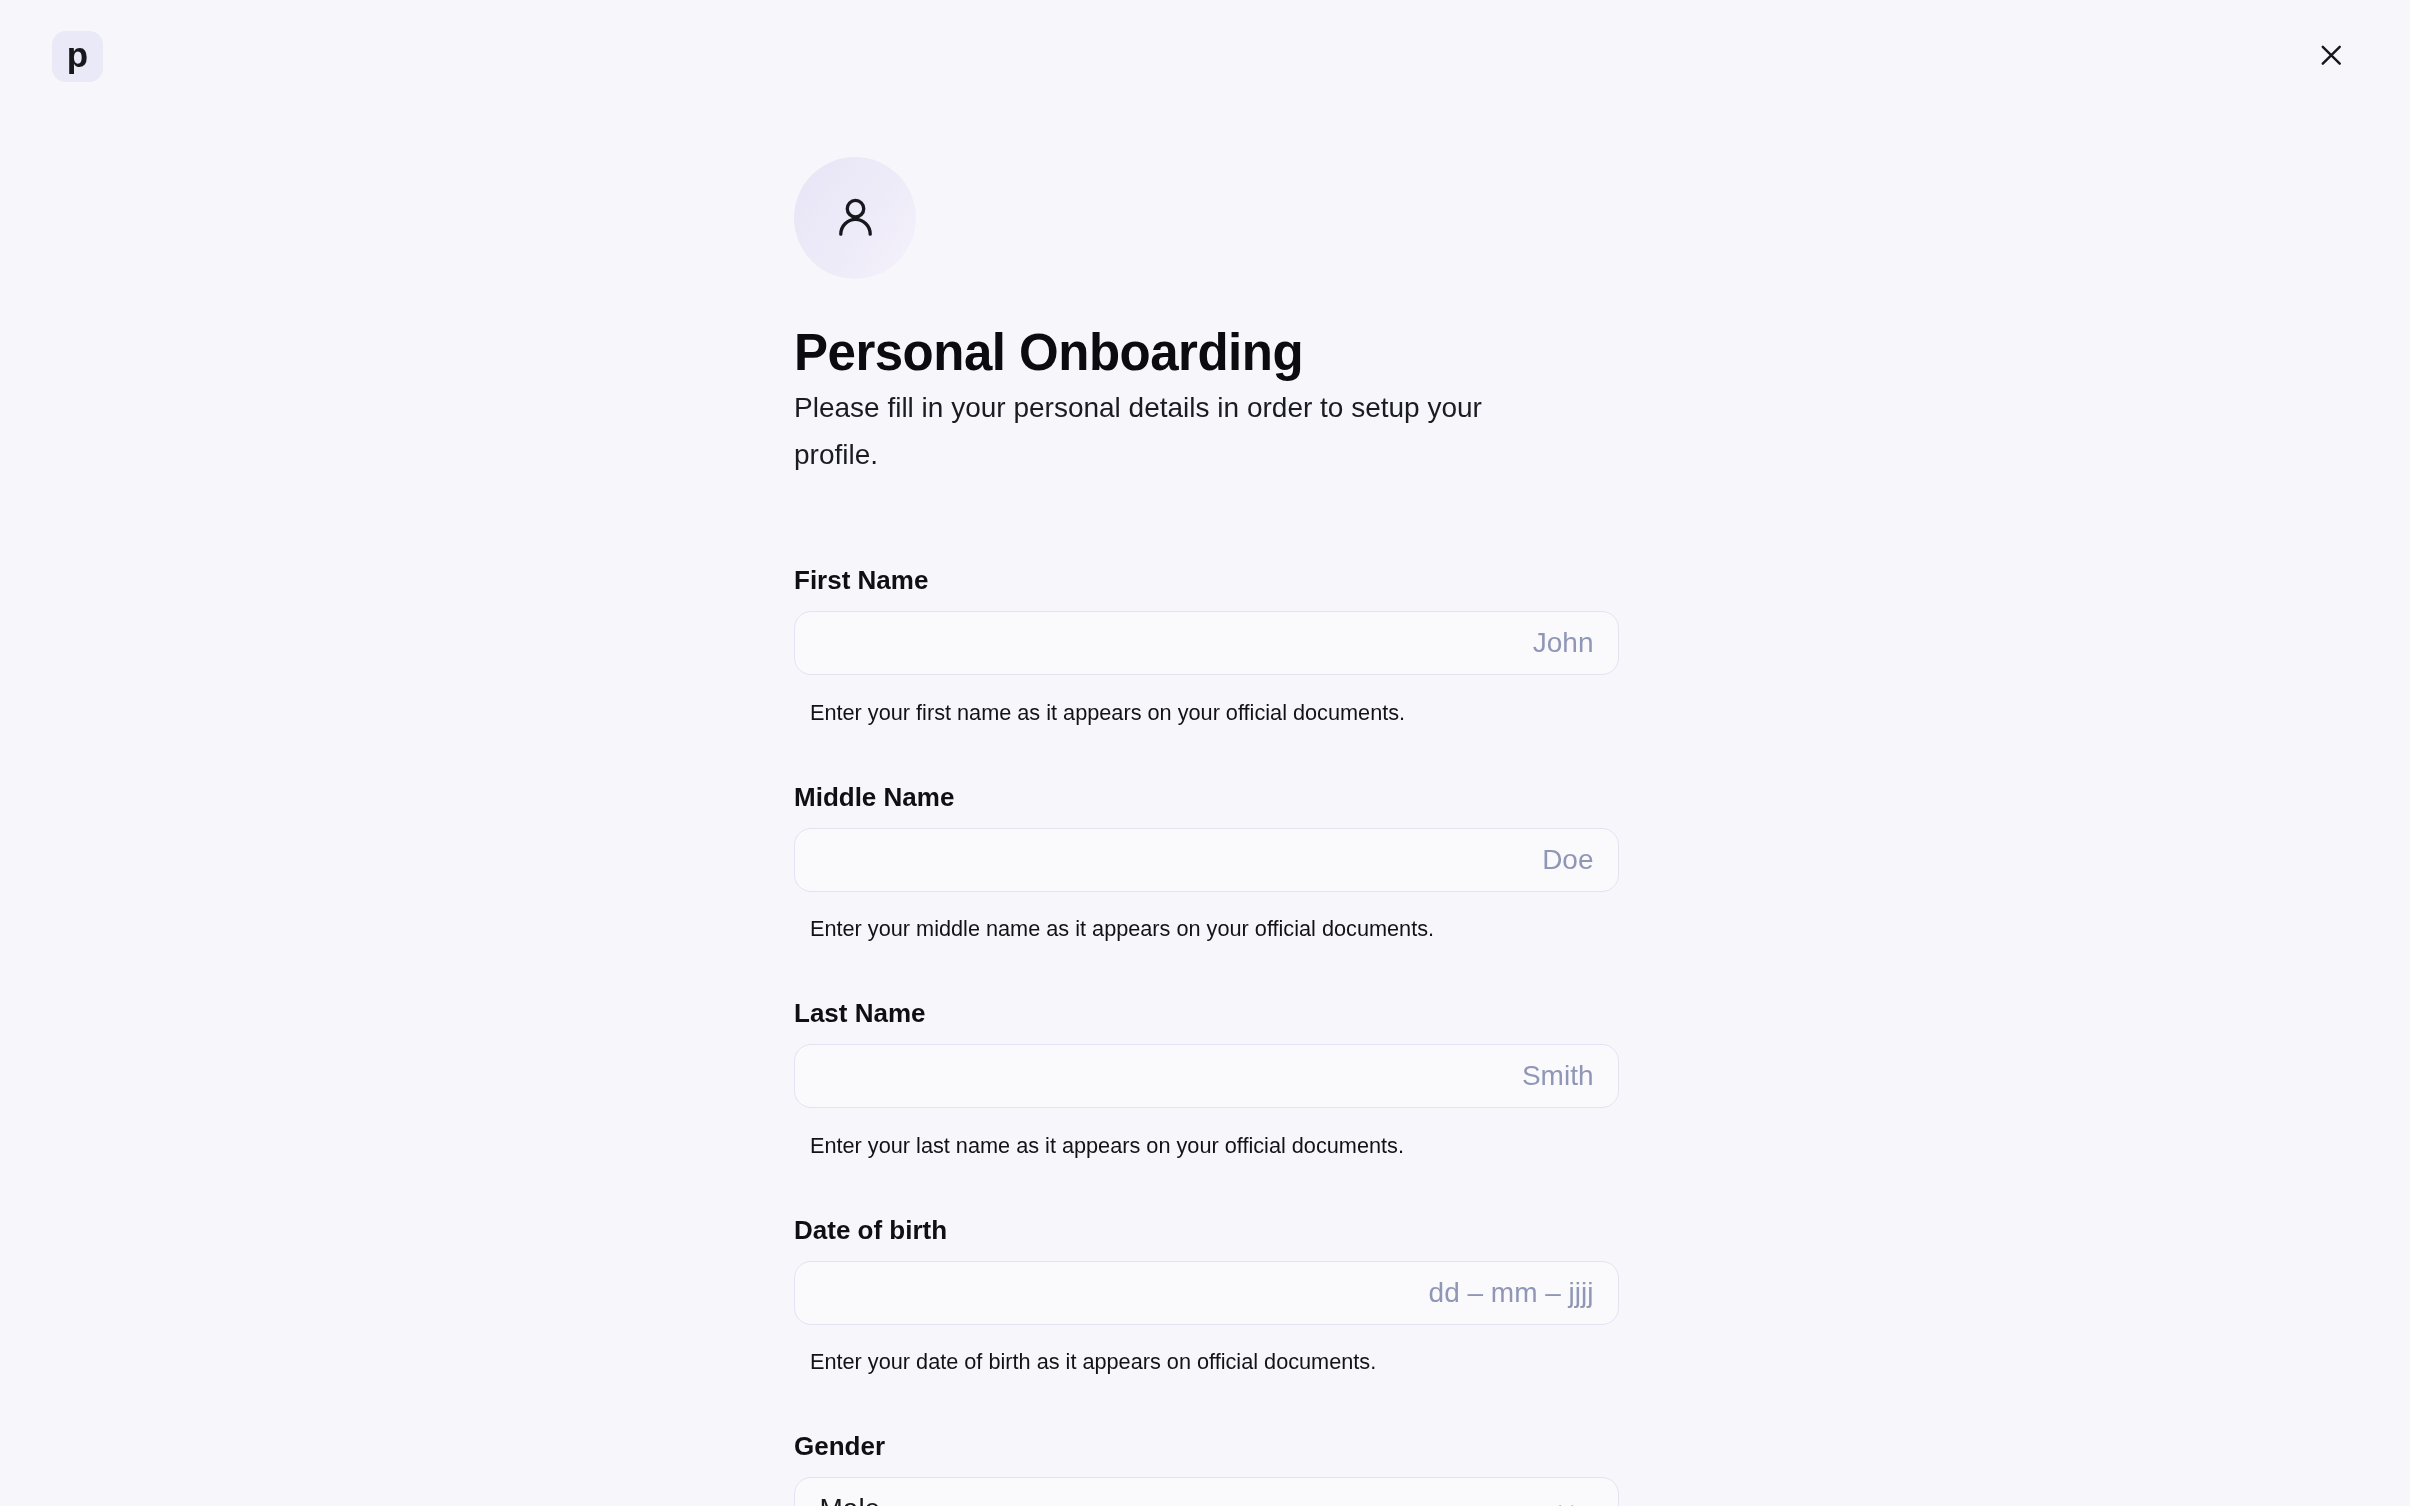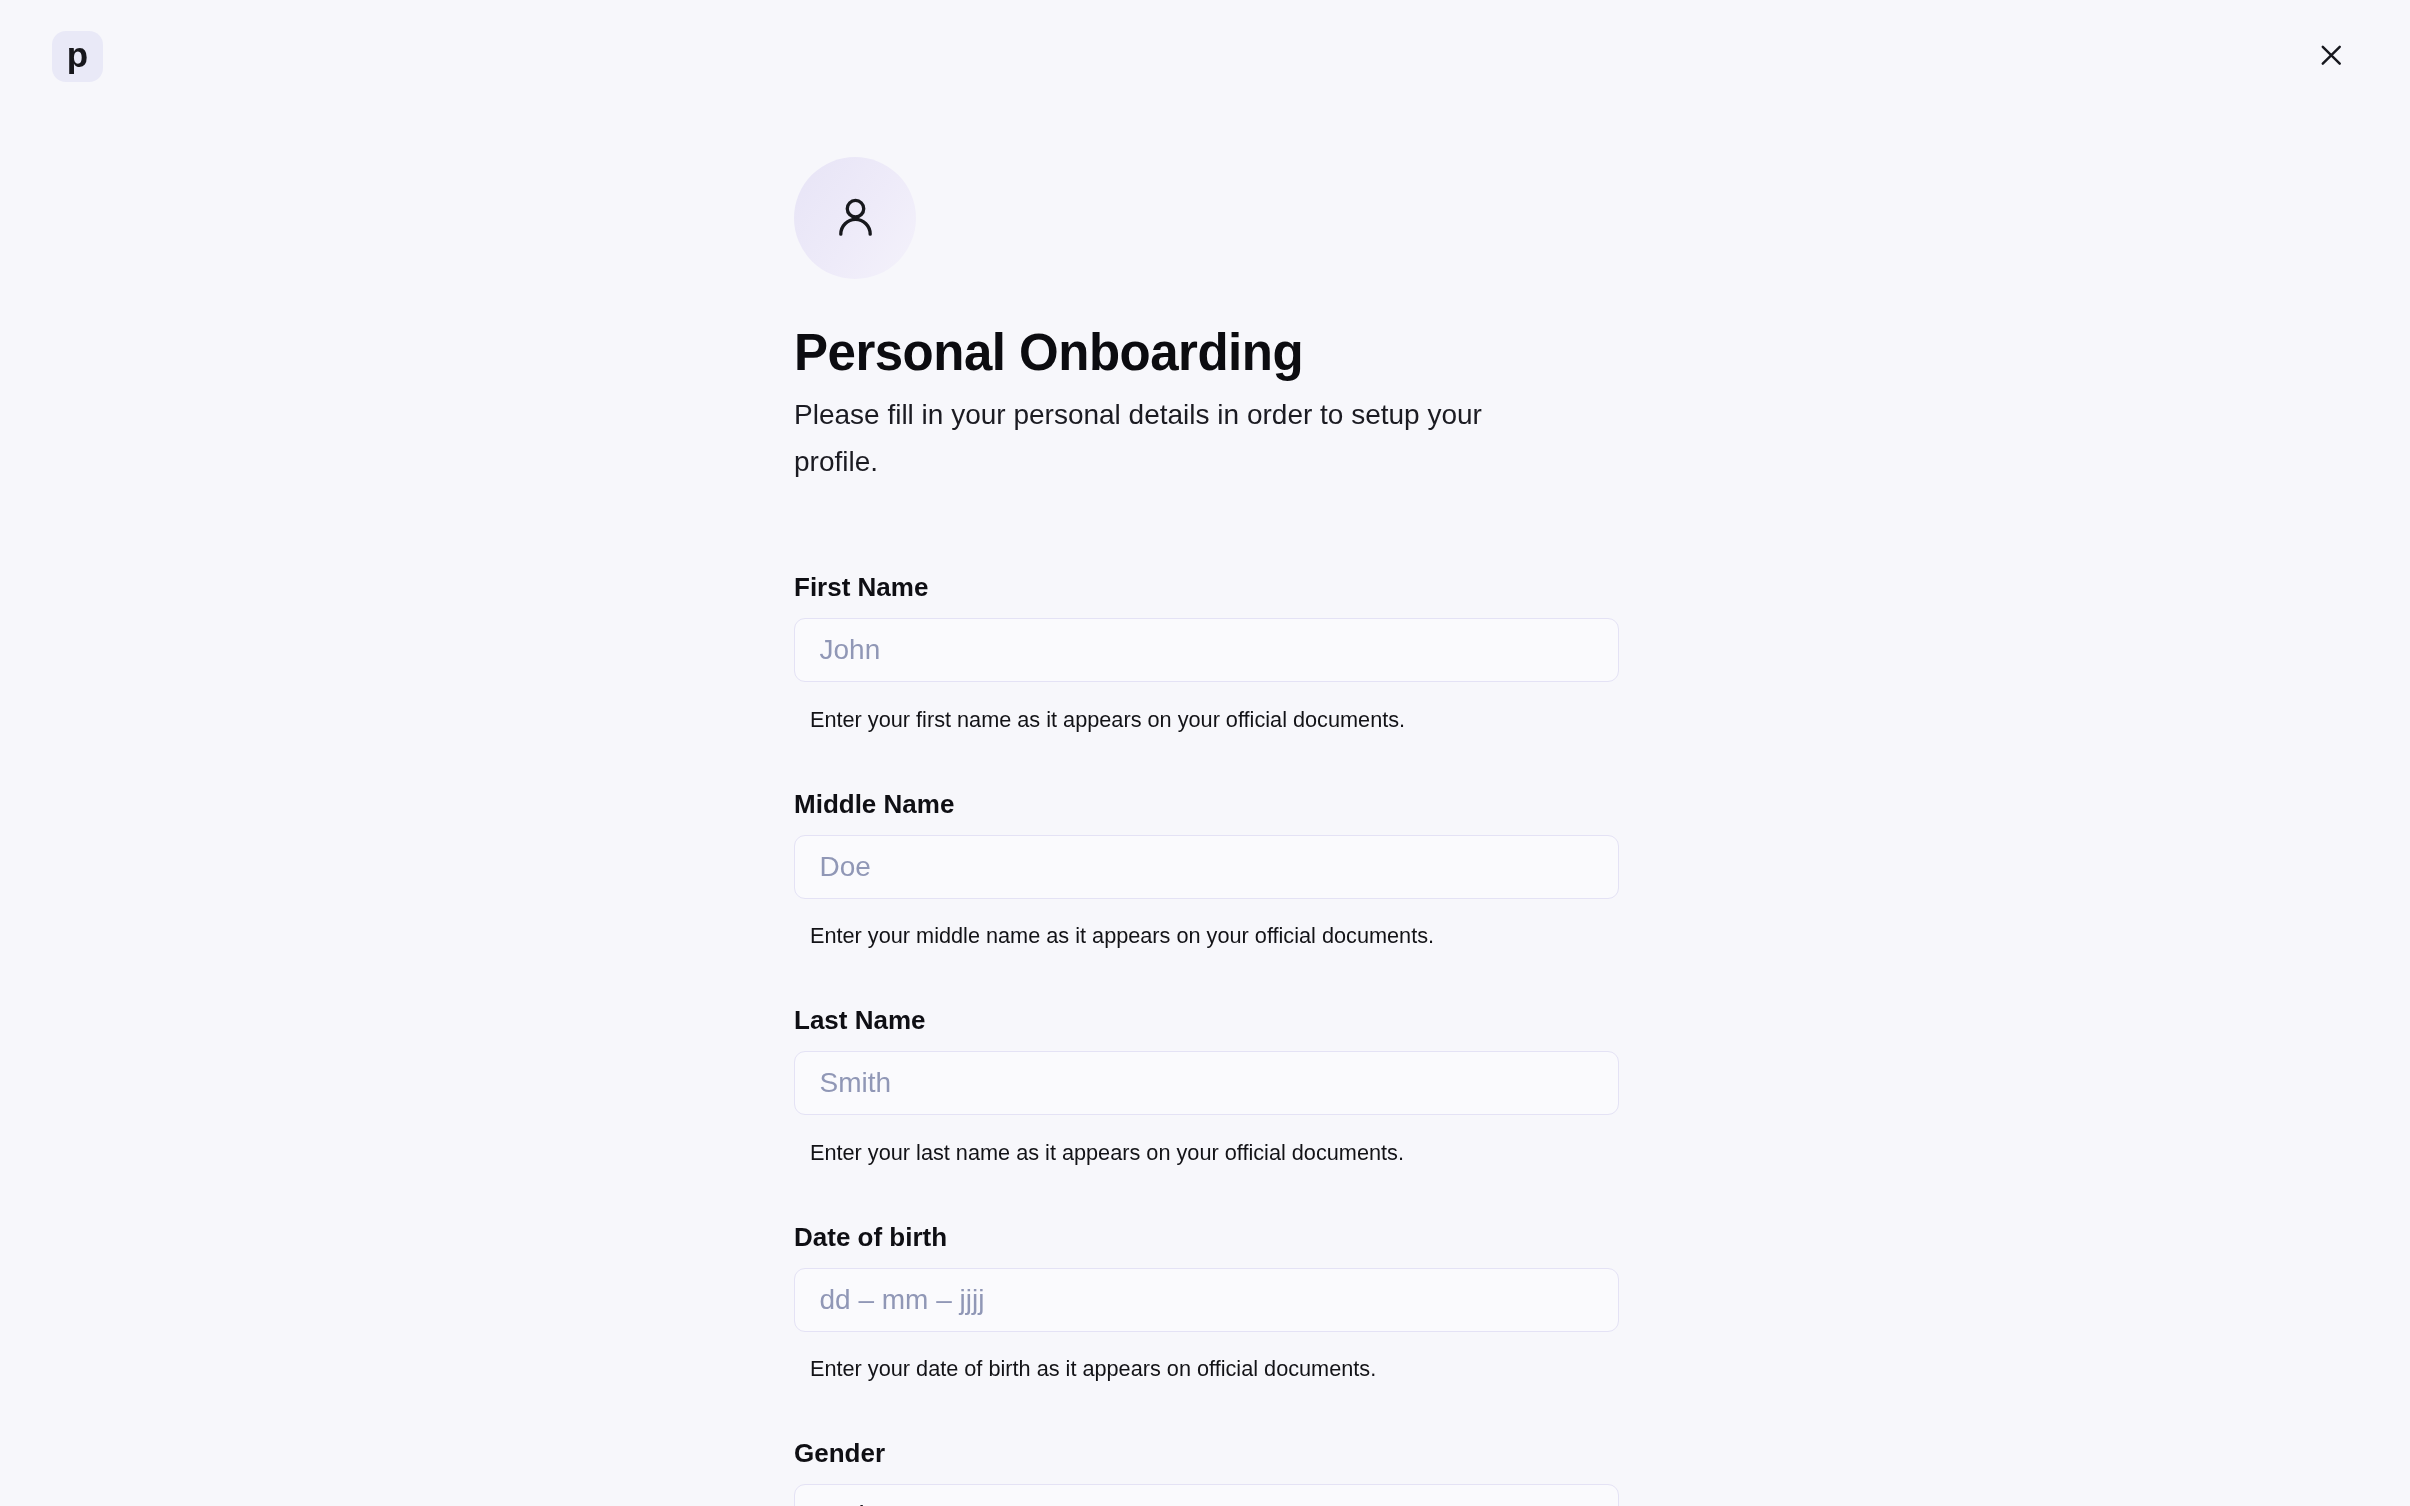--- a/index.html
+++ b/index.html
@@ -40,48 +40,49 @@
     border-radius: 50%;
     background: linear-gradient(125deg, #e7e4f6 0%, #eeebf9 55%, #f4f2fb 100%);
     display: flex; align-items: center; justify-content: center;
     margin-bottom: 45px;
   }
   .page-title {
     font-size: 51px; font-weight: 700;
     letter-spacing: -0.5px;
     line-height: 58px;
     color: #0c0c10;
-    margin-bottom: 9px;
+    margin-bottom: 2px;
   }
   .page-subtitle {
     font-size: 28px; font-weight: 400;
     line-height: 47px;
     color: #1b1b22;
     max-width: 702px;
     margin-bottom: 86px;
   }
   
   .field-group { margin-bottom: 55px; }
   .field-label {
     display: block;
     font-size: 26px; font-weight: 600;
     line-height: 32px;
     color: #0f0f14;
     margin-bottom: 15px;
   }
   .text-input, .select-box {
     width: 100%; height: 64px;
     border: 1.9px solid #e4e2f5;
-    border-radius: 11px;
+    border-radius: 17px;
     background: #fafafd;
     font-family: "Liberation Sans", "DejaVu Sans", sans-serif;
     font-size: 28px;
     color: #17171d;
     padding: 0 24.5px;
     outline: none;
+    text-align: right;
   }
   .text-input::placeholder { color: #9097b6; opacity: 1; }
   .field-helper {
     margin-top: 24.5px;
     font-size: 21.7px; font-weight: 400;
     line-height: 26px;
     color: #131317;
     margin-left: 16px;
   }
   .select-box {

